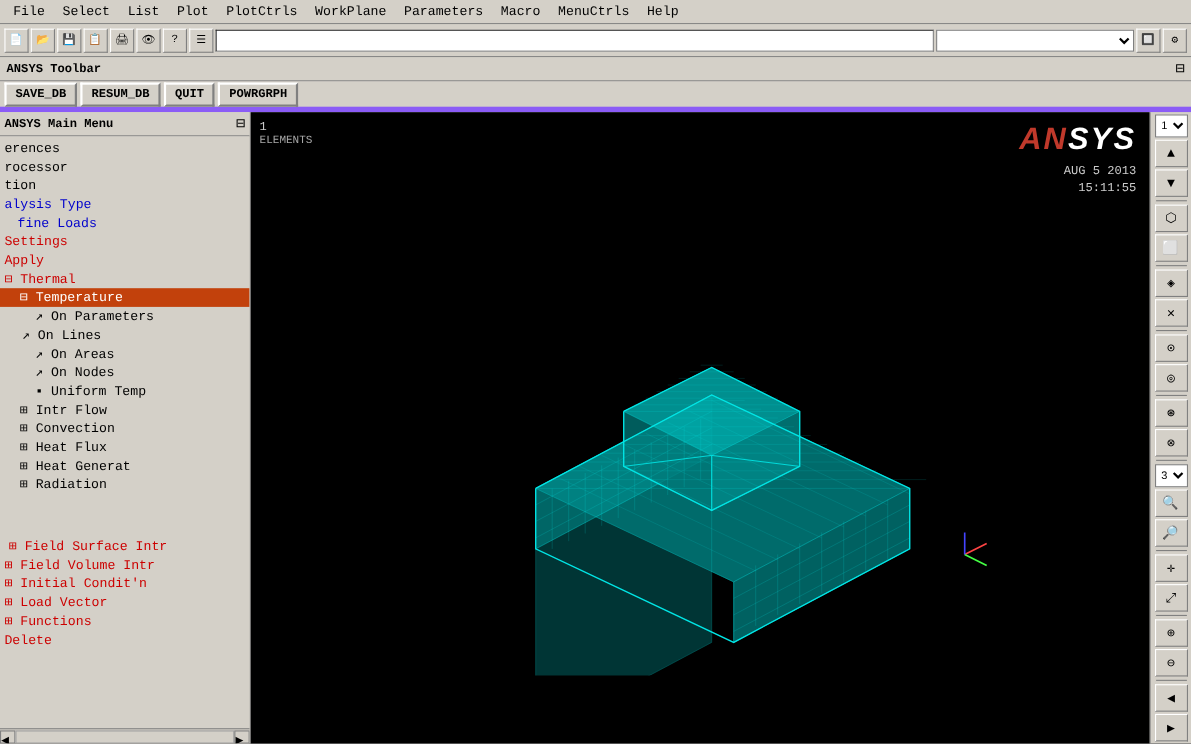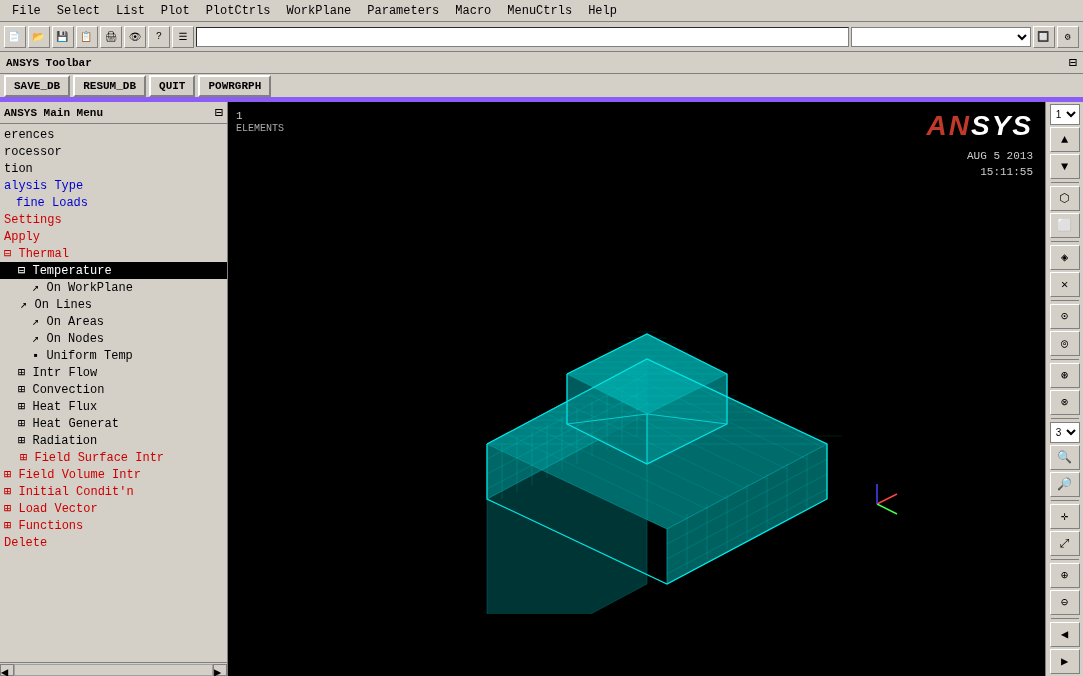--- a/index.html
+++ b/index.html
@@ -144,21 +144,21 @@
     .tree-item {
       display: flex;
       align-items: center;
       padding: 1px 0;
       cursor: pointer;
       white-space: nowrap;
       font-size: 12px;
       line-height: 16px;
       height: 17px;
     }
-    .tree-item.selected { background: #000000; color: #fff; }
+    .tree-item.selected { background: #c2410c; color: #fff; }
 
     
     .right-panel {
       display: flex;
       flex: 1;
       flex-direction: row;
     }
 
     
     .viewport {
@@ -323,21 +323,21 @@
         <div class="tree-item" style="padding-left: 4px;">
           <span style="color: #cc0000;">Apply</span>
         </div>
         <div class="tree-item" style="padding-left: 4px;">
           <span style="color: #cc0000;">⊟ Thermal</span>
         </div>
         <div class="tree-item selected" style="padding-left: 18px;">
           <span style="">⊟ Temperature</span>
         </div>
         <div class="tree-item" style="padding-left: 32px;">
-          <span style="color: #000000;">↗ On WorkPlane</span>
+          <span style="color: #000000;">↗ On Parameters</span>
         </div>
         <div class="tree-item" style="padding-left: 20px;">
           <span style="color: #000000;">↗ On Lines</span>
         </div>
         <div class="tree-item" style="padding-left: 32px;">
           <span style="color: #000000;">↗ On Areas</span>
         </div>
         <div class="tree-item" style="padding-left: 32px;">
           <span style="color: #000000;">↗ On Nodes</span>
         </div>
@@ -352,21 +352,21 @@
         </div>
         <div class="tree-item" style="padding-left: 18px;">
           <span style="color: #000000;">⊞ Heat Flux</span>
         </div>
         <div class="tree-item" style="padding-left: 18px;">
           <span style="color: #000000;">⊞ Heat Generat</span>
         </div>
         <div class="tree-item" style="padding-left: 18px;">
           <span style="color: #000000;">⊞ Radiation</span>
         </div>
-        <div class="tree-item" style="padding-left: 20px;">
+        <div class="tree-item" style="padding-left: 8px; margin-top: 39px;">
           <span style="color: #cc0000;">⊞ Field Surface Intr</span>
         </div>
         <div class="tree-item" style="padding-left: 4px;">
           <span style="color: #cc0000;">⊞ Field Volume Intr</span>
         </div>
         <div class="tree-item" style="padding-left: 4px;">
           <span style="color: #cc0000;">⊞ Initial Condit'n</span>
         </div>
         <div class="tree-item" style="padding-left: 4px;">
           <span style="color: #cc0000;">⊞ Load Vector</span>

